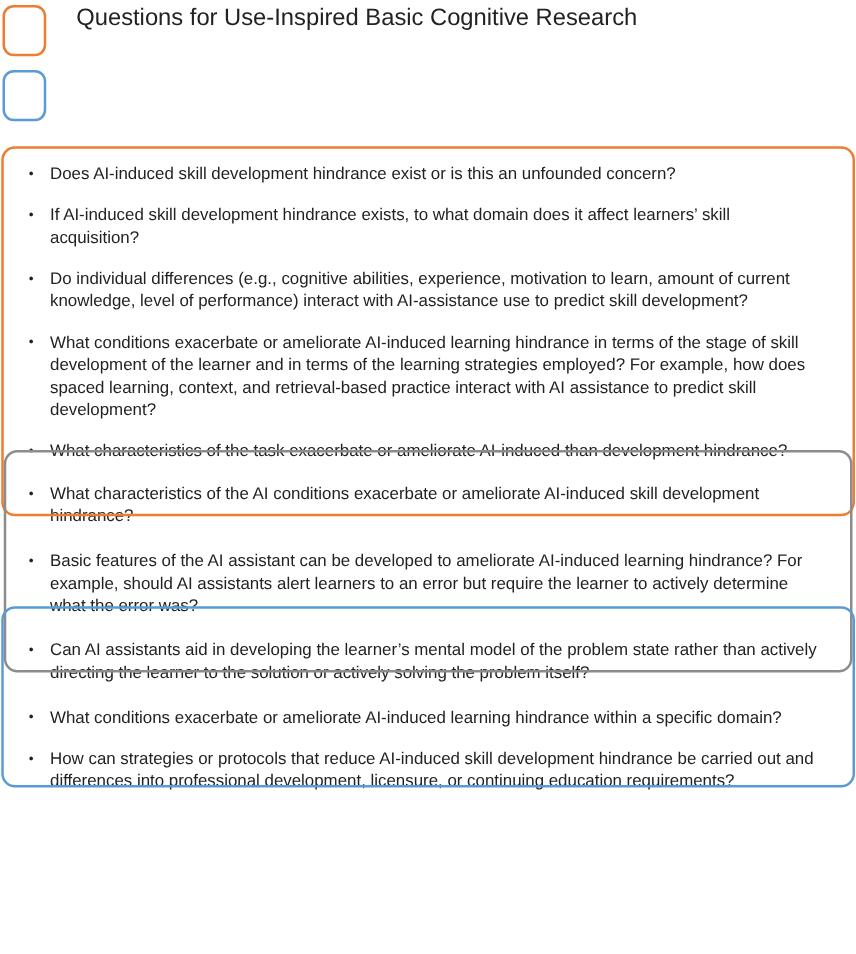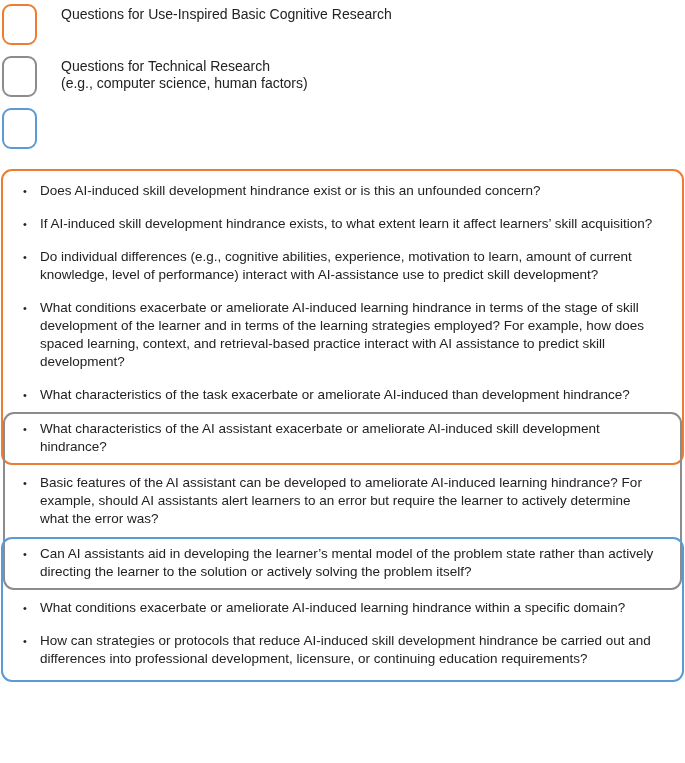--- a/index.html
+++ b/index.html
@@ -12,21 +12,21 @@
   
   .legend{padding:4px 0 0 2px;}
   .legend-item{display:flex;align-items:flex-start;margin-bottom:11px;}
   .swatch{
     width:31px;height:37px;
     border:2.5px solid #000;
     border-radius:9px;
     flex:0 0 auto;
     background:#fff;
   }
-  .legend-text{margin-left:24px;font-size:14px;line-height:17px;padding-top:2px;}
+  .legend-text{margin-left:24px;font-size:19px;line-height:17px;padding-top:2px;text-align:center;}
   
   .panel{position:relative;margin:20px 1px 0 1px;}
   .frame{
     position:absolute;left:0;right:0;top:0;
     border:2px solid #000;
     border-radius:11px;
     pointer-events:none;
     z-index:2;
     box-sizing:border-box;
   }
@@ -47,64 +47,57 @@
 <body style="color: rgb(34, 34, 34);">
 
 <div class="legend">
   <div class="legend-item">
     <div class="swatch" id="swatch-orange" style="border-color: rgb(237, 125, 49);"></div>
     <div class="legend-text">
       <div>Questions for Use-Inspired Basic Cognitive Research</div>
     </div>
   </div>
   <div class="legend-item">
-    <div class="swatch" id="swatch-gray" style="border-color: rgb(140, 140, 140);"></div>
-    <div class="legend-text">
-      <div>Questions for Technical Research</div>
-      <div>(e.g., computer science, human factors)</div>
-    </div>
-  </div>
-  <div class="legend-item">
     <div class="swatch" id="swatch-blue" style="border-color: rgb(91, 155, 213);"></div>
     <div class="legend-text">
     </div>
   </div>
 </div>
 
 <div class="panel" id="panel">
   <div class="frame" id="frame-orange" style="border-color: rgb(237, 125, 49); top: 0px; height: 296px;"></div>
   <div class="frame" id="frame-gray" style="border-color: rgb(140, 140, 140); top: 243px; height: 178px;"></div>
   <div class="frame" id="frame-blue" style="border-color: rgb(91, 155, 213); top: 368px; height: 145px;"></div>
   <div class="rows">
     <div class="sec" id="sec-basic-only">
         <div class="bullet">
           <span class="dot">•</span>
           <span class="q-text">Does AI-induced skill development hindrance exist or is this an unfounded concern?</span>
         </div>
         <div class="bullet">
           <span class="dot">•</span>
-          <span class="q-text">If AI-induced skill development hindrance exists, to what extent learn it affect learners’ skill acquisition?</span>
+          <span class="q-text">If AI-induced skill development hindrance exists, to what domain does it affect learners’ skill acquisition?</span>
         </div>
         <div class="bullet">
           <span class="dot">•</span>
           <span class="q-text">Do individual differences (e.g., cognitive abilities, experience, motivation to learn, amount of current knowledge, level of performance) interact with AI-assistance use to predict skill development?</span>
         </div>
         <div class="bullet">
           <span class="dot">•</span>
           <span class="q-text">What conditions exacerbate or ameliorate AI-induced learning hindrance in terms of the stage of skill development of the learner and in terms of the learning strategies employed? For example, how does spaced learning, context, and retrieval-based practice interact with AI assistance to predict skill development?</span>
         </div>
         <div class="bullet">
           <span class="dot">•</span>
           <span class="q-text">What characteristics of the task exacerbate or ameliorate AI-induced than development hindrance?</span>
         </div>
       </div>
     <div class="sec" id="sec-basic-technical">
         <div class="bullet">
           <span class="dot">•</span>
-          <span class="q-text">What characteristics of the AI assistant exacerbate or ameliorate AI-induced skill development hindrance?</span>
+          <span class="q-text">What characteristics of the AI conditions exacerbate or ameliorate AI-induced skill development hindrance?</span>
         </div>
       </div>
     <div class="sec" id="sec-technical-only">
         <div class="bullet">
           <span class="dot">•</span>
           <span class="q-text">Basic features of the AI assistant can be developed to ameliorate AI-induced learning hindrance? For example, should AI assistants alert learners to an error but require the learner to actively determine what the error was?</span>
         </div>
       </div>
     <div class="sec" id="sec-technical-applied">
         <div class="bullet">

